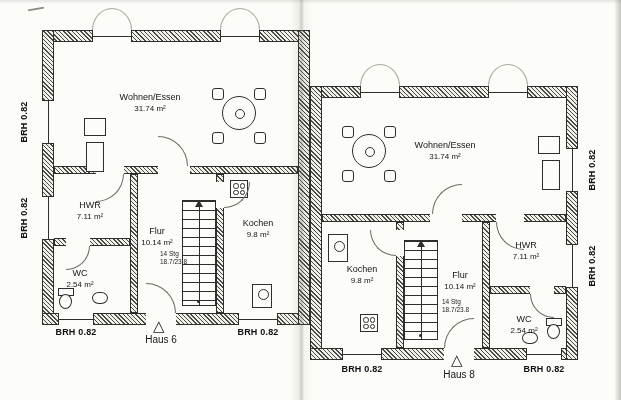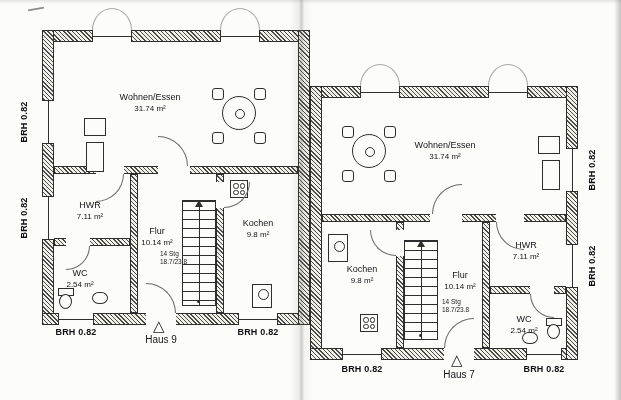--- a/index.html
+++ b/index.html
@@ -220,22 +220,22 @@
   <div class="brh vert" style="left:-1px;top:117px;width:50px;">BRH 0.82</div>
   <div class="brh vert" style="left:-1px;top:213px;width:50px;">BRH 0.82</div>
   <div class="brh" style="left:46px;top:327px;width:60px;">BRH 0.82</div>
   <div class="brh" style="left:228px;top:327px;width:60px;">BRH 0.82</div>
   <div class="brh vert" style="left:567px;top:165px;width:50px;">BRH 0.82</div>
   <div class="brh vert" style="left:567px;top:261px;width:50px;">BRH 0.82</div>
   <div class="brh" style="left:332px;top:364px;width:60px;">BRH 0.82</div>
   <div class="brh" style="left:514px;top:364px;width:60px;">BRH 0.82</div>
 
   <div class="tri" style="left:153px;top:318px;">△</div>
-  <div class="hname" style="left:131px;top:334px;width:60px;">Haus 9</div>
+  <div class="hname" style="left:131px;top:334px;width:60px;">Haus 6</div>
   <div class="tri" style="left:451px;top:352px;">△</div>
-  <div class="hname" style="left:429px;top:369px;width:60px;">Haus 7</div>
+  <div class="hname" style="left:429px;top:369px;width:60px;">Haus 8</div>
 
   <div class="mark" style="left:28px;top:8px;width:16px;height:2px;"></div>
   <div class="fold"></div>
   <div class="edge-right"></div>
   <div class="edge-top"></div>
 
 </div>
 
 </body></html>

